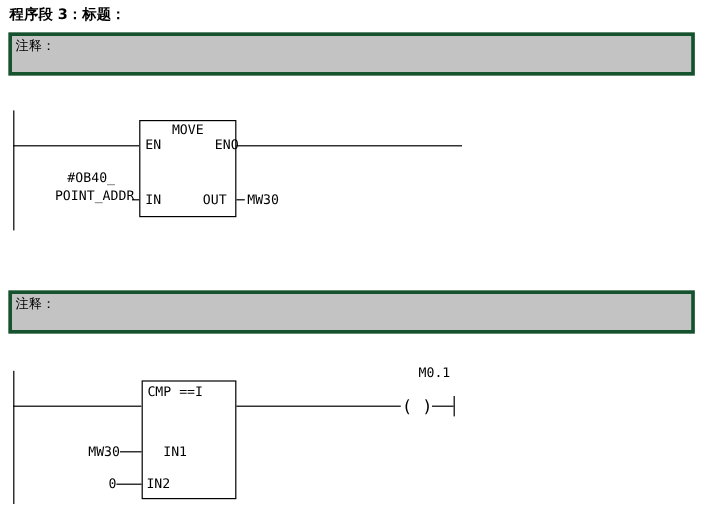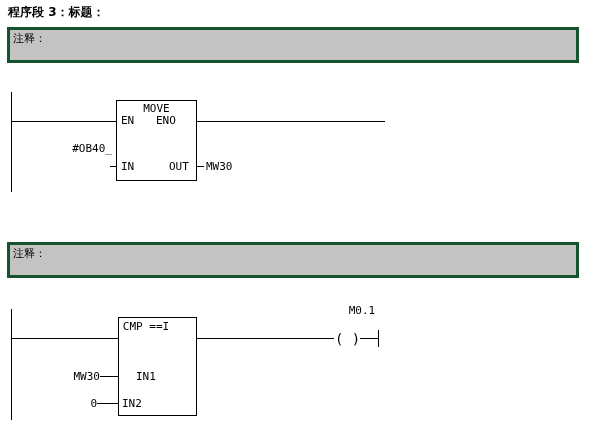--- a/index.html
+++ b/index.html
@@ -64,27 +64,28 @@
 
   <div class="comment-box" style="top:27px;">注释：</div>
 
   <div class="wire vw" style="left:11px; top:92px; height:100px;"></div>
 
   <div class="wire hw" style="left:11px; top:121px; width:105px;"></div>
 
   <div class="blockbox" style="left:116px; top:100px; width:81px; height:81px;"></div>
   <div class="lab lab-c" style="left:116px; top:102px; width:81px;">MOVE</div>
   <div class="lab" style="left:121px; top:114px;">EN</div>
-  <div class="lab" style="left:156px; top:114px;">ENO</div>
+  <div class="lab" style="left:179px; top:114px;">ENO</div>
   <div class="lab" style="left:121px; top:160px;">IN</div>
   <div class="lab" style="left:169px; top:160px;">OUT</div>
 
   <div class="wire hw" style="left:197px; top:121px; width:188px;"></div>
 
-  <div class="lab lab-r" style="left:40px; top:142px; width:72px;">#OB40_</div>
+  <div class="lab lab-r" style="left:40px; top:142px; width:72px;text-align:center;">#OB40_</div>
+  <div class="lab lab-r" style="left:20px; top:157px; width:92px;">POINT_ADDR</div>
   <div class="wire hw" style="left:110px; top:166px; width:6px;"></div>
 
   <div class="wire hw" style="left:197px; top:166px; width:7px;"></div>
   <div class="lab" style="left:206px; top:160px;">MW30</div>
 
 
   <div class="comment-box" style="top:242px;">注释：</div>
 
   <div class="lab lab-c" style="left:342px; top:304px; width:40px;">M0.1</div>
 

